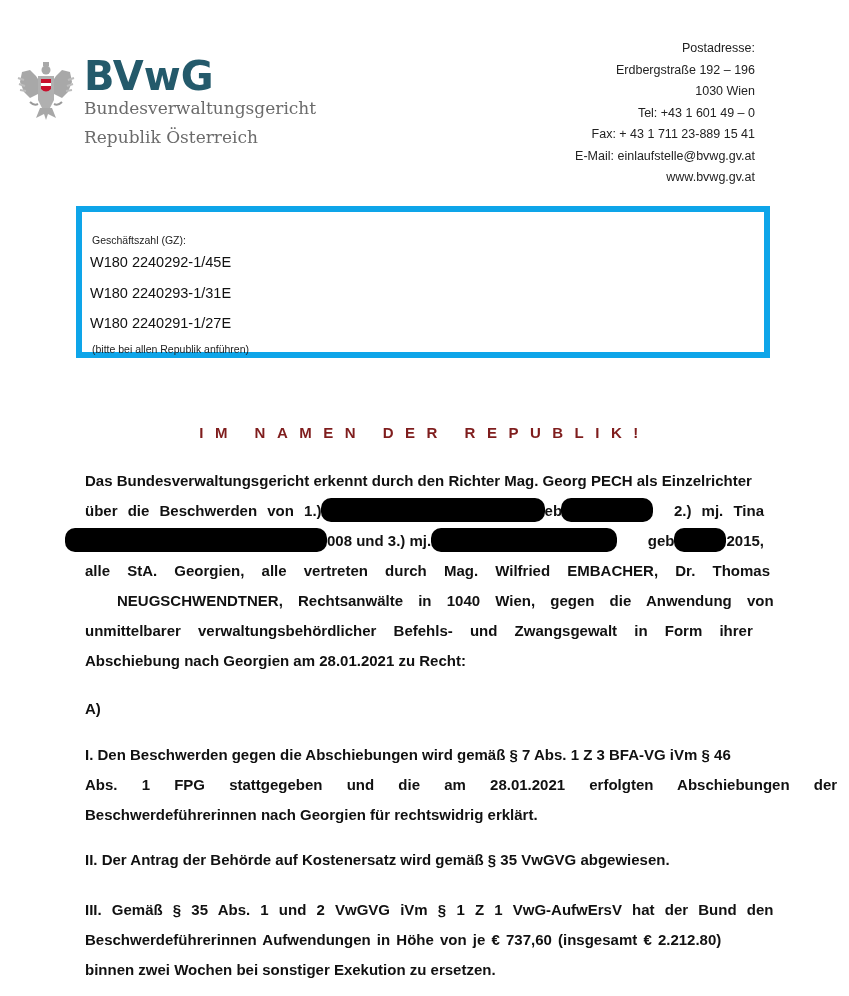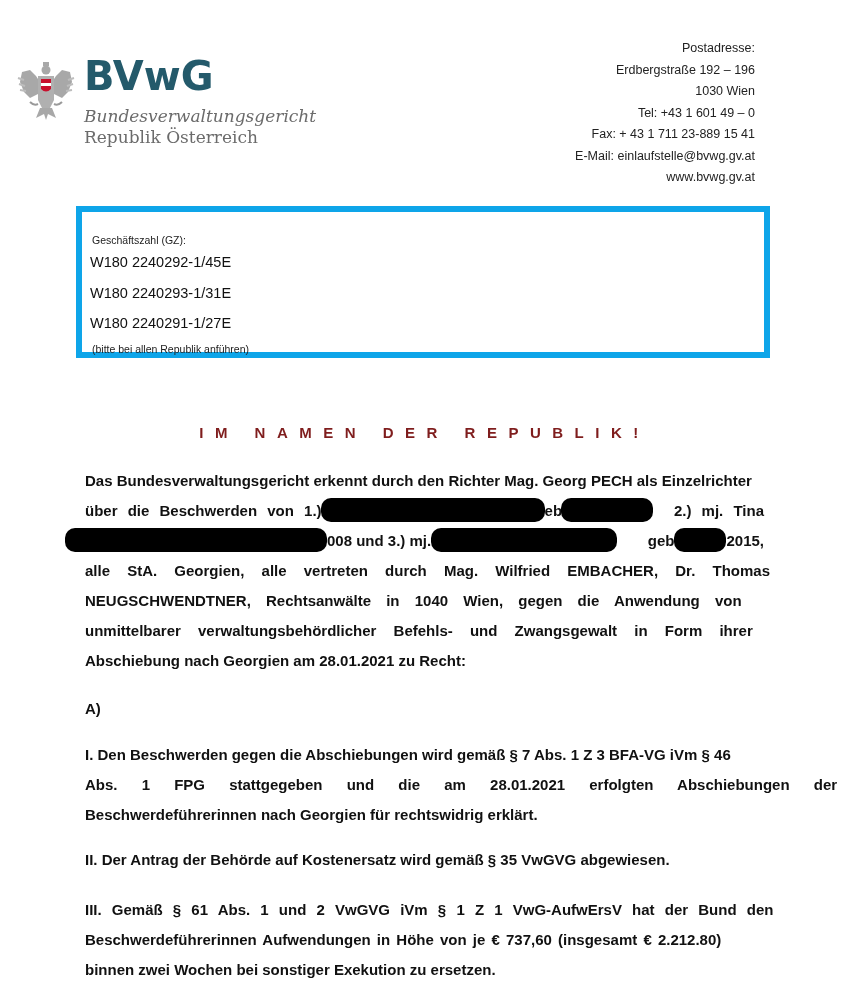--- a/index.html
+++ b/index.html
@@ -42,21 +42,21 @@
     }
     .brand-sub {
       position: absolute;
       left: 68px;
       font-family: "DejaVu Serif", serif;
       font-size: 17px;
       color: #6b6b6b;
       line-height: 20px;
       white-space: nowrap;
     }
-    .brand-sub.l1 { top: 48px; font-style: italic; }
+    .brand-sub.l1 { top: 40px; }
     .brand-sub.l2 { top: 69px; }
 
     .address {
       position: absolute;
       right: 94px;
       top: 38px;
       text-align: right;
       font-size: 12.5px;
       line-height: 21.5px;
       color: #222;
@@ -194,32 +194,32 @@
   </span>
   <span class="line-justify" style="margin-left:-20px;align-items:flex-end;">
     <span>
       <span class="redact" style="width:262px;"></span><span>008 und 3.) mj.</span><span class="redact" style="width:186px;"></span>
     </span>
     <span>
       <span>geb</span><span class="redact" style="width:52px;"></span><span>2015,</span>
     </span>
   </span>
   <span class="line" style="word-spacing:13px;">alle StA. Georgien, alle vertreten durch Mag. Wilfried EMBACHER, Dr. Thomas</span>
-  <span class="line" style="word-spacing:11px;">NEUGSCHWENDTNER, Rechtsanwälte in 1040 Wien, gegen die Anwendung von</span>
+  <span class="line" style="word-spacing:11px;margin-left:32px;">NEUGSCHWENDTNER, Rechtsanwälte in 1040 Wien, gegen die Anwendung von</span>
   <span class="line" style="word-spacing:13px;">unmittelbarer verwaltungsbehördlicher Befehls- und Zwangsgewalt in Form ihrer</span>
   <span class="line">Abschiebung nach Georgien am 28.01.2021 zu Recht:</span>
 </div>
 
 <div class="body-text pA">A)</div>
 
 <div class="body-text pI">
   <span class="line">I. Den Beschwerden gegen die Abschiebungen wird gemäß § 7 Abs. 1 Z 3 BFA-VG iVm § 46</span>
   <span class="line" style="word-spacing:20px;">Abs. 1 FPG stattgegeben und die am 28.01.2021 erfolgten Abschiebungen der</span>
   <span class="line">Beschwerdeführerinnen nach Georgien für rechtswidrig erklärt.</span>
 </div>
 
 <div class="body-text pII">II. Der Antrag der Behörde auf Kostenersatz wird gemäß § 35 VwGVG abgewiesen.</div>
 
 <div class="body-text pIII">
-  <span class="line" style="word-spacing:6px;">III. Gemäß § 61 Abs. 1 und 2 VwGVG iVm § 1 Z 1 VwG-AufwErsV hat der Bund den</span>
+  <span class="line" style="word-spacing:6px;">III. Gemäß § 35 Abs. 1 und 2 VwGVG iVm § 1 Z 1 VwG-AufwErsV hat der Bund den</span>
   <span class="line" style="word-spacing:2px;">Beschwerdeführerinnen Aufwendungen in Höhe von je € 737,60 (insgesamt € 2.212.80)</span>
   <span class="line">binnen zwei Wochen bei sonstiger Exekution zu ersetzen.</span>
 </div>
 
 </body></html>

